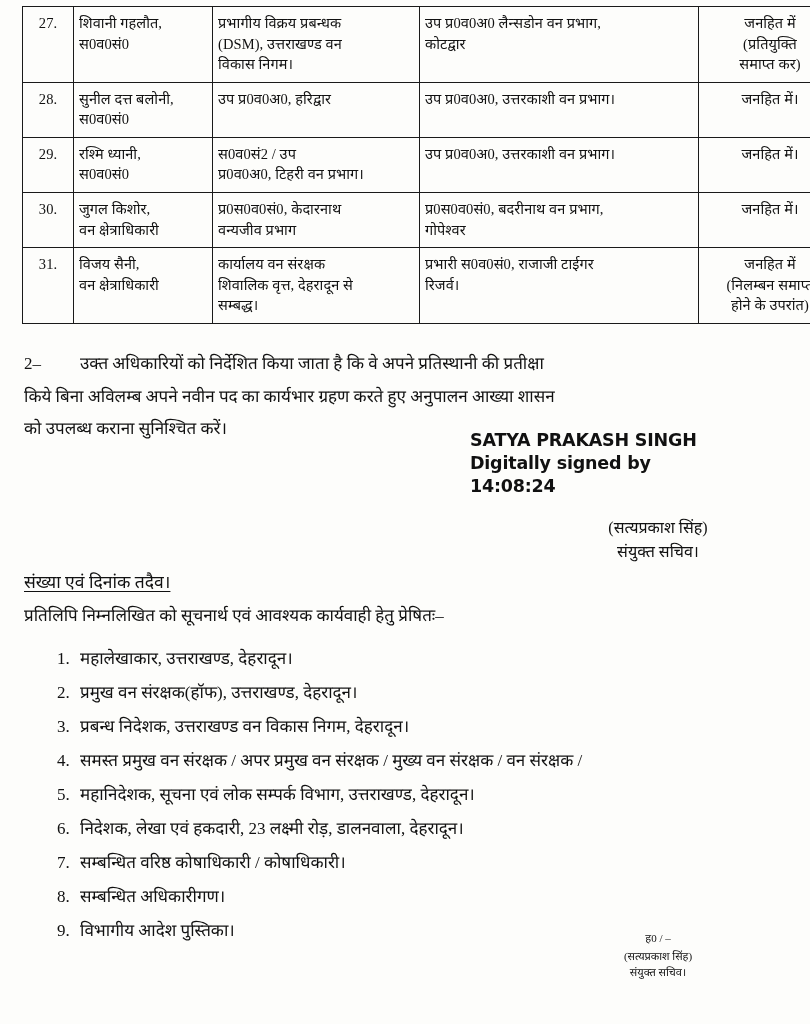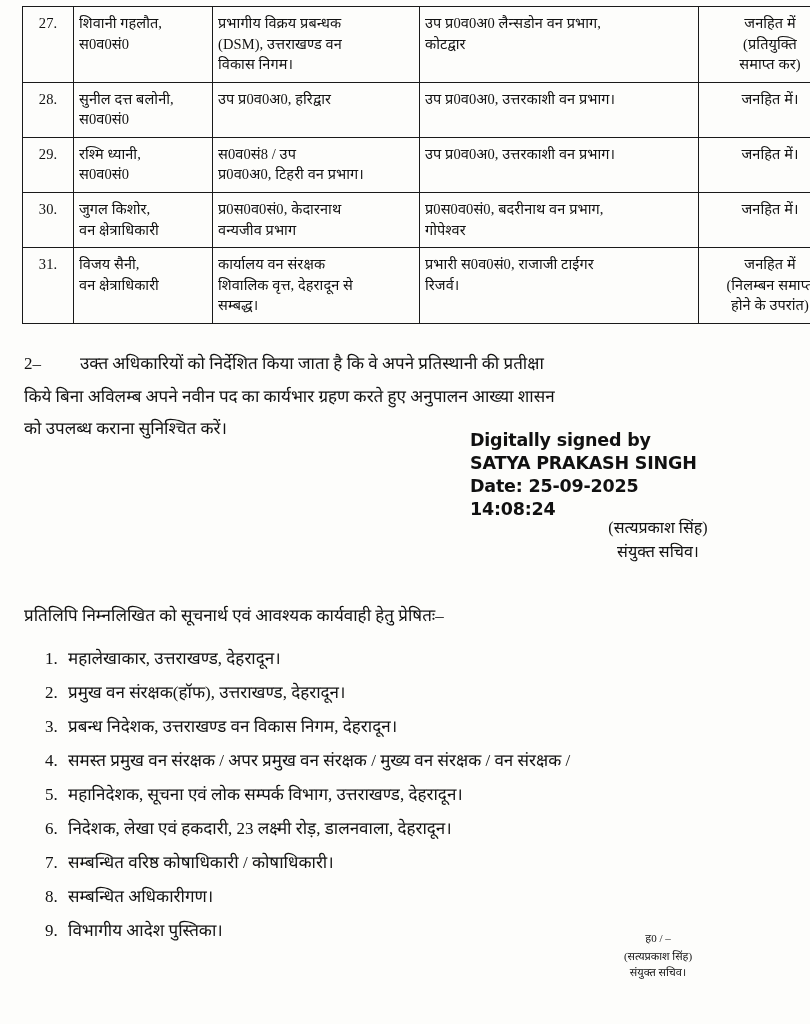--- a/index.html
+++ b/index.html
@@ -103,21 +103,21 @@
     position: absolute;
     top: 603px;
     left: 24px;
     font-size: 17px;
   }
 
   
   .copy-list {
     position: absolute;
     top: 645px;
-    left: 34px;
+    left: 46px;
     width: 730px;
     margin: 0;
     padding: 0 0 0 28px;
     font-size: 17px;
     line-height: 1.62;
   }
   .copy-list li {
     margin-bottom: 6.5px;
     padding-left: 6px;
   }
@@ -169,21 +169,21 @@
 स0व0सं0</span></td>
         <td class="col-from"><span style="white-space:pre-line">उप प्र0व0अ0, हरिद्वार</span></td>
         <td class="col-to"><span style="white-space:pre-line">उप प्र0व0अ0, उत्तरकाशी वन प्रभाग।</span></td>
         <td class="col-rem"><span style="white-space:pre-line">जनहित में।</span></td>
       </tr>
 
       <tr>
         <td class="col-sn"><span>29.</span></td>
         <td class="col-name"><span style="white-space:pre-line">रश्मि ध्यानी,
 स0व0सं0</span></td>
-        <td class="col-from"><span style="white-space:pre-line">स0व0सं8 / उप
+        <td class="col-from"><span style="white-space:pre-line">स0व0सं2 / उप
 प्र0व0अ0, टिहरी वन प्रभाग।</span></td>
         <td class="col-to"><span style="white-space:pre-line">उप प्र0व0अ0, उत्तरकाशी वन प्रभाग।</span></td>
         <td class="col-rem"><span style="white-space:pre-line">जनहित में।</span></td>
       </tr>
 
       <tr>
         <td class="col-sn"><span>30.</span></td>
         <td class="col-name"><span style="white-space:pre-line">जुगल किशोर,
 वन क्षेत्राधिकारी</span></td>
         <td class="col-from"><span style="white-space:pre-line">प्र0स0व0सं0, केदारनाथ
@@ -210,31 +210,31 @@
     </tbody>
   </table>
 
   <div class="para2">
     <span class="marker">2–</span><span class="ptext">उक्त अधिकारियों को निर्देशित किया जाता है कि वे अपने प्रतिस्थानी की प्रतीक्षा</span>
     <span class="para2-l2">किये बिना अविलम्ब अपने नवीन पद का कार्यभार ग्रहण करते हुए अनुपालन आख्या शासन</span>
     <span class="para2-l3">को उपलब्ध कराना सुनिश्चित करें।</span>
   </div>
 
   <div class="digisign">
+    <div>SATYA PRAKASH SINGH</div>
     <div>Digitally signed by</div>
-    <div>SATYA PRAKASH SINGH</div>
-    <div>Date: 25-09-2025</div>
     <div>14:08:24</div>
   </div>
 
   <div class="sigblock1">
     <div>(सत्यप्रकाश सिंह)</div>
     <div>संयुक्त सचिव।</div>
   </div>
 
+  <div class="sankhya">संख्या एवं दिनांक तदैव।</div>
   <div class="pratilipi">प्रतिलिपि निम्नलिखित को सूचनार्थ एवं आवश्यक कार्यवाही हेतु प्रेषितः–</div>
 
   <ol class="copy-list">
     <li><span>महालेखाकार, उत्तराखण्ड, देहरादून।</span></li>
     <li><span>प्रमुख वन संरक्षक(हॉफ), उत्तराखण्ड, देहरादून।</span></li>
     <li><span>प्रबन्ध निदेशक, उत्तराखण्ड वन विकास निगम, देहरादून।</span></li>
     <li>
       <span>समस्त प्रमुख वन संरक्षक / अपर प्रमुख वन संरक्षक / मुख्य वन संरक्षक / वन संरक्षक /</span>
     </li>
     <li><span>महानिदेशक, सूचना एवं लोक सम्पर्क विभाग, उत्तराखण्ड, देहरादून।</span></li>

